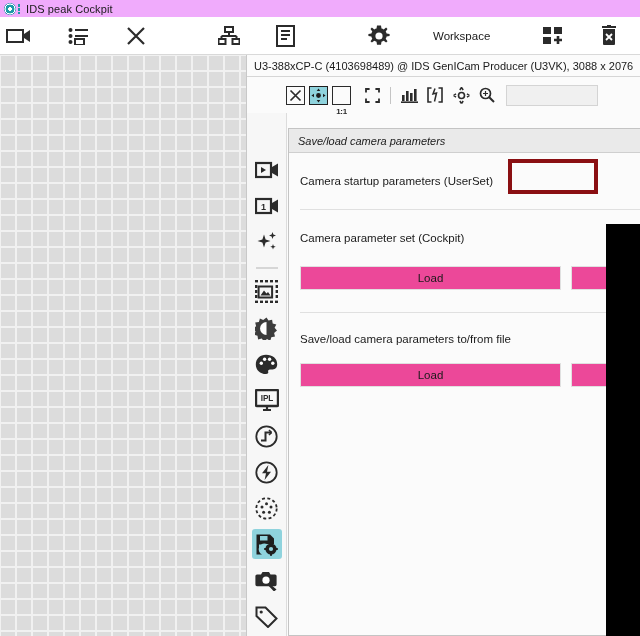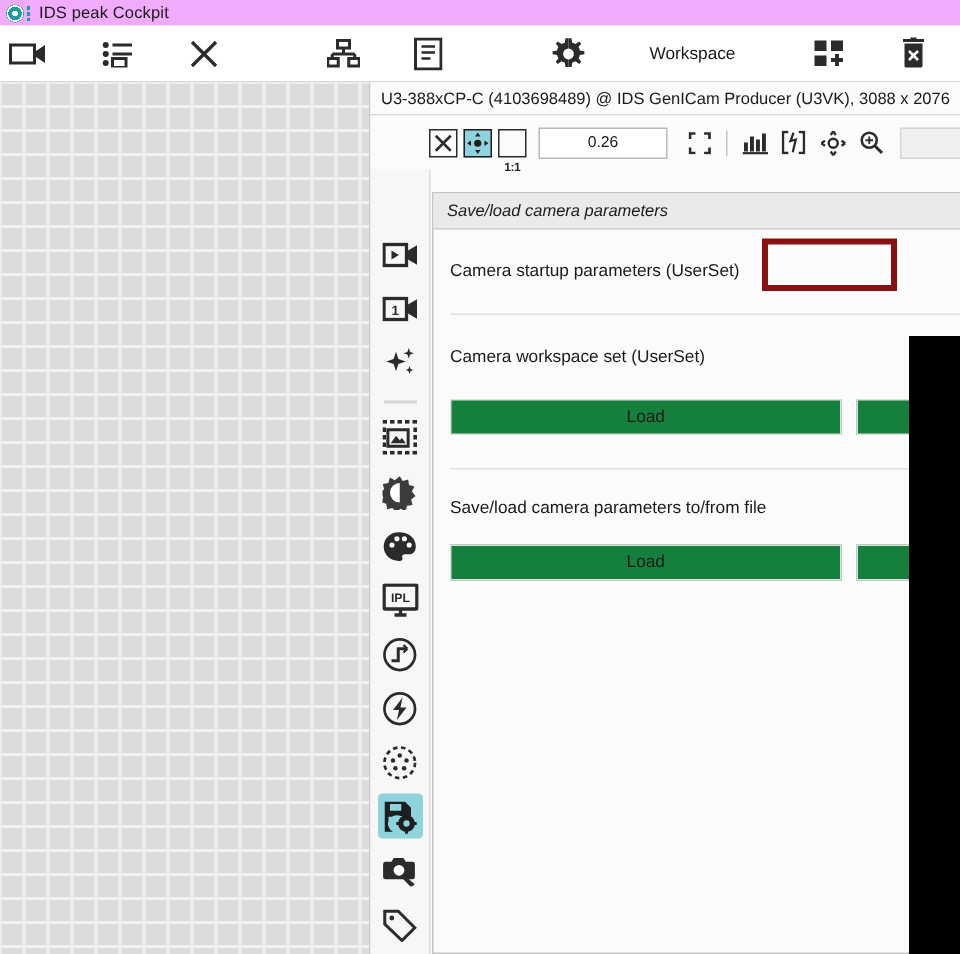--- a/index.html
+++ b/index.html
@@ -137,21 +137,21 @@
     height: 56px; display: flex; align-items: center; justify-content: space-between;
   }
   .row-label { font-size: 11.5px; color: #1a1a1a; }
   .hl-box {
     position: absolute; left: 508px; top: 159px; width: 90px; height: 35px;
     border: 4px solid #8a0f12; pointer-events: none; z-index: 5;
   }
   .divider { height: 1px; background: #e0e0e0; margin: 0; }
   .btn-row { display: flex; gap: 10px; padding: 14px 0 0 0; }
   .btn {
-    flex: 1; height: 24px; background: #15803d; border: 1px solid #e0e0e0;
+    flex: 1; height: 24px; background: #ec4899; border: 1px solid #e0e0e0;
     display: flex; align-items: center; justify-content: center;
     font-size: 11.5px; color: #1a1a1a;
   }
   .section-label { font-size: 11.5px; color: #1a1a1a; padding: 20px 0 0 0; }
 
   
   .black-strip {
     position: absolute; left: 606px; top: 224px; width: 34px; height: 412px;
     background: #000000;
   }
@@ -270,23 +270,20 @@
         <svg width="15" height="15" viewBox="0 0 15 15">
           <circle cx="7.5" cy="7.5" r="2.4" fill="#1e1e1e"></circle>
           <path d="M7.5 0.4 L9.3 3 H5.7 Z M7.5 14.6 L9.3 12 H5.7 Z M0.4 7.5 L3 5.7 V9.3 Z M14.6 7.5 L12 5.7 V9.3 Z" fill="#1e1e1e"></path>
         </svg>
       </div>
 
       <div class="sq-btn">
         <span class="ratio">1:1</span>
       </div>
 
-      <div class="zoom-field">
-        <span>0.26</span>
-      </div>
 
       <div class="flat-icon" style="margin-left:6px;">
         <svg width="15" height="15" viewBox="0 0 15 15">
           <path d="M1 4.6 V1 H4.6 M10.4 1 H14 V4.6 M14 10.4 V14 H10.4 M4.6 14 H1 V10.4" stroke="#2b2b2b" stroke-width="1.8" fill="none"></path>
         </svg>
       </div>
 
       <div class="vbar"></div>
 
       <div class="flat-icon">
@@ -474,21 +471,21 @@
       <div class="dlg-body">
 
         <div class="row">
           <span class="row-label">Camera startup parameters (UserSet)</span>
 
         </div>
 
         <div class="divider"></div>
 
         <div class="row">
-          <span class="row-label">Camera workspace set (UserSet)</span>
+          <span class="row-label">Camera parameter set (Cockpit)</span>
 
         </div>
 
         <div class="btn-row" style="padding-top:0;">
           <div class="btn">Load</div>
           <div class="btn">Save</div>
         </div>
 
         <div class="divider" style="margin-top:22px;"></div>
 

